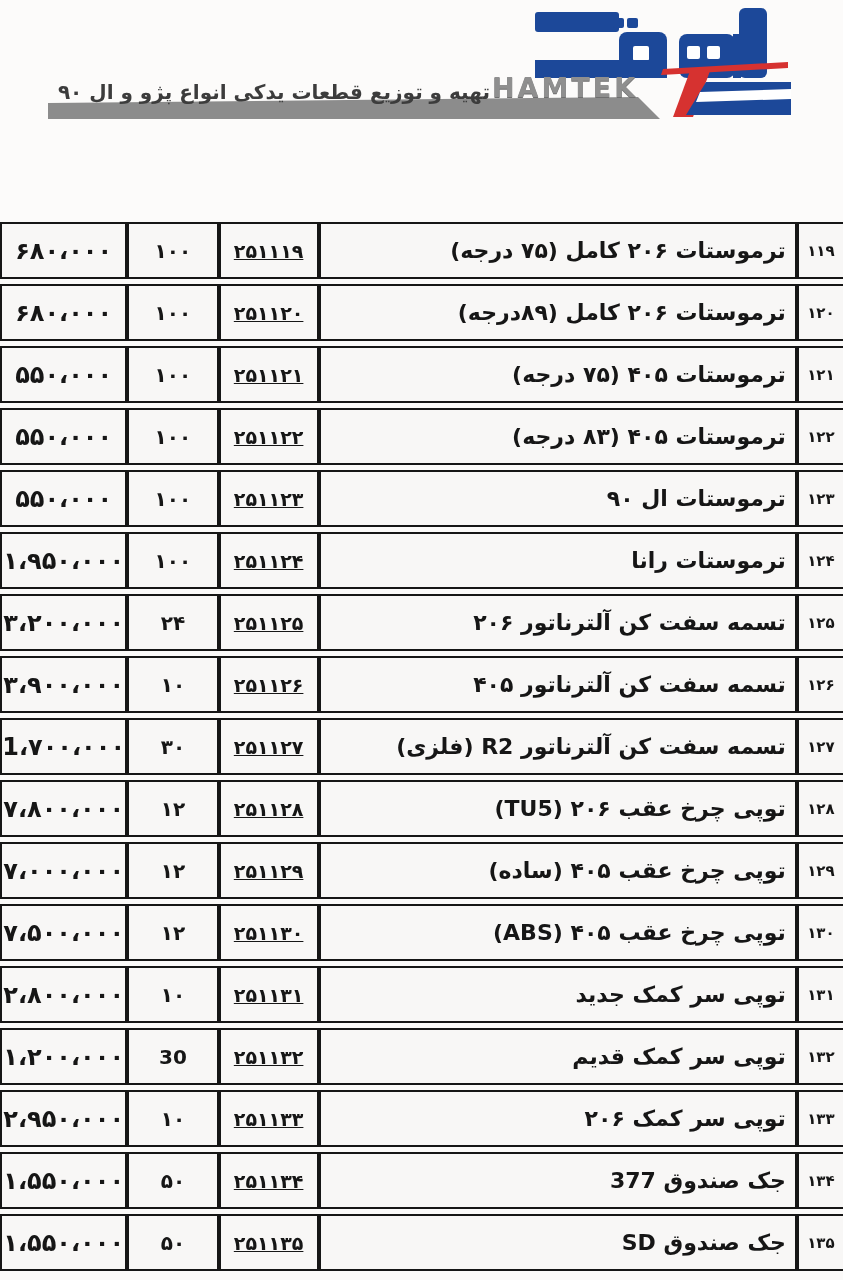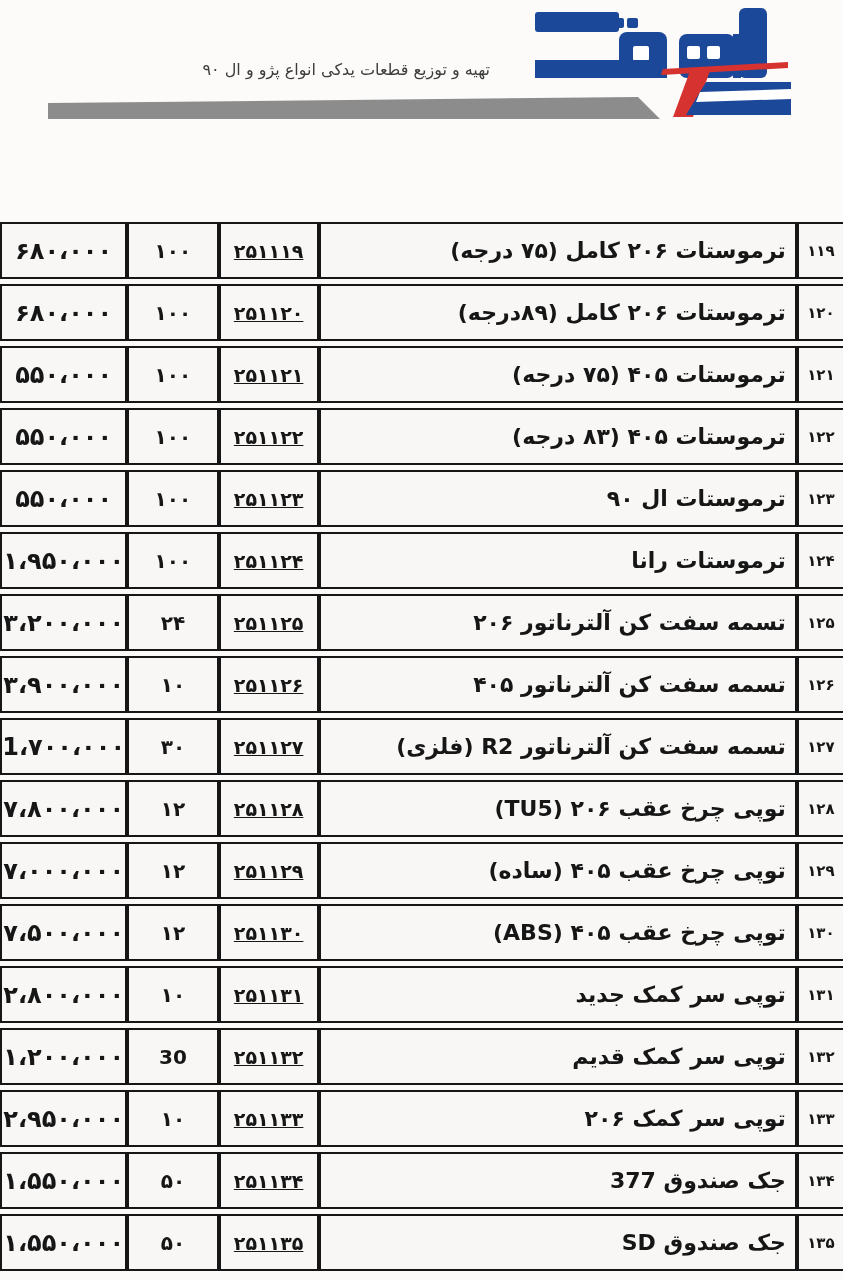--- a/index.html
+++ b/index.html
@@ -14,23 +14,23 @@
     background:#fbfaf9;
     overflow:hidden;
     position:relative;
     font-family:"DejaVu Sans", sans-serif;
   }
   .hairline{position:absolute;top:2px;left:0;width:100%;height:2px;background:#e9e9e9;}
   
   .header{position:absolute;top:0;left:0;width:843px;height:220px;background:#fcfbfa;}
   .underline-svg{position:absolute;top:0;left:0;z-index:1;}
   .tagline{
-    position:absolute;top:60px;right:353px;z-index:3;
+    position:absolute;top:80px;right:353px;z-index:3;
     direction:rtl;white-space:nowrap;
-    font-size:16px;font-weight:400;color:#3c3c3c;
+    font-size:20px;font-weight:700;color:#3c3c3c;
   }
   .wordmark{
     position:absolute;top:72px;left:492px;z-index:3;
     font-size:27px;font-weight:700;letter-spacing:3px;color:#8f8f8f;
     text-shadow:0 1px 0 #6f6f6f;
   }
   .logo-fa{position:absolute;top:8px;left:533px;z-index:2;}
   .emblem{position:absolute;top:60px;left:656px;z-index:2;}
   .sr-only{
     position:absolute;width:1px;height:1px;overflow:hidden;
@@ -67,20 +67,21 @@
 <div class="hairline"></div>
 
 <div class="header">
 
   <svg class="underline-svg" width="843" height="130">
     <polygon points="48,103 638,97 660,119 48,119" fill="var(--gray)"></polygon>
   </svg>
 
   <div class="tagline">تهیه و توزیع قطعات یدکی انواع پژو و ال ۹۰</div>
 
+  <div class="wordmark">HAMTEK</div>
 
   <span class="logo-fa">
     <span class="sr-only">همتک</span>
     <svg width="240" height="72" viewBox="0 0 240 72">
       <rect x="2" y="4" width="84" height="20" rx="3" fill="var(--blue)"></rect>
       <rect x="80" y="10" width="11" height="10" rx="2" fill="var(--blue)"></rect>
       <rect x="94" y="10" width="11" height="10" rx="2" fill="var(--blue)"></rect>
       <rect x="86" y="24" width="48" height="46" rx="8" fill="var(--blue)"></rect>
       <rect x="100" y="38" width="16" height="15" rx="2" fill="#ffffff"></rect>
       <rect x="146" y="26" width="56" height="44" rx="8" fill="var(--blue)"></rect>

